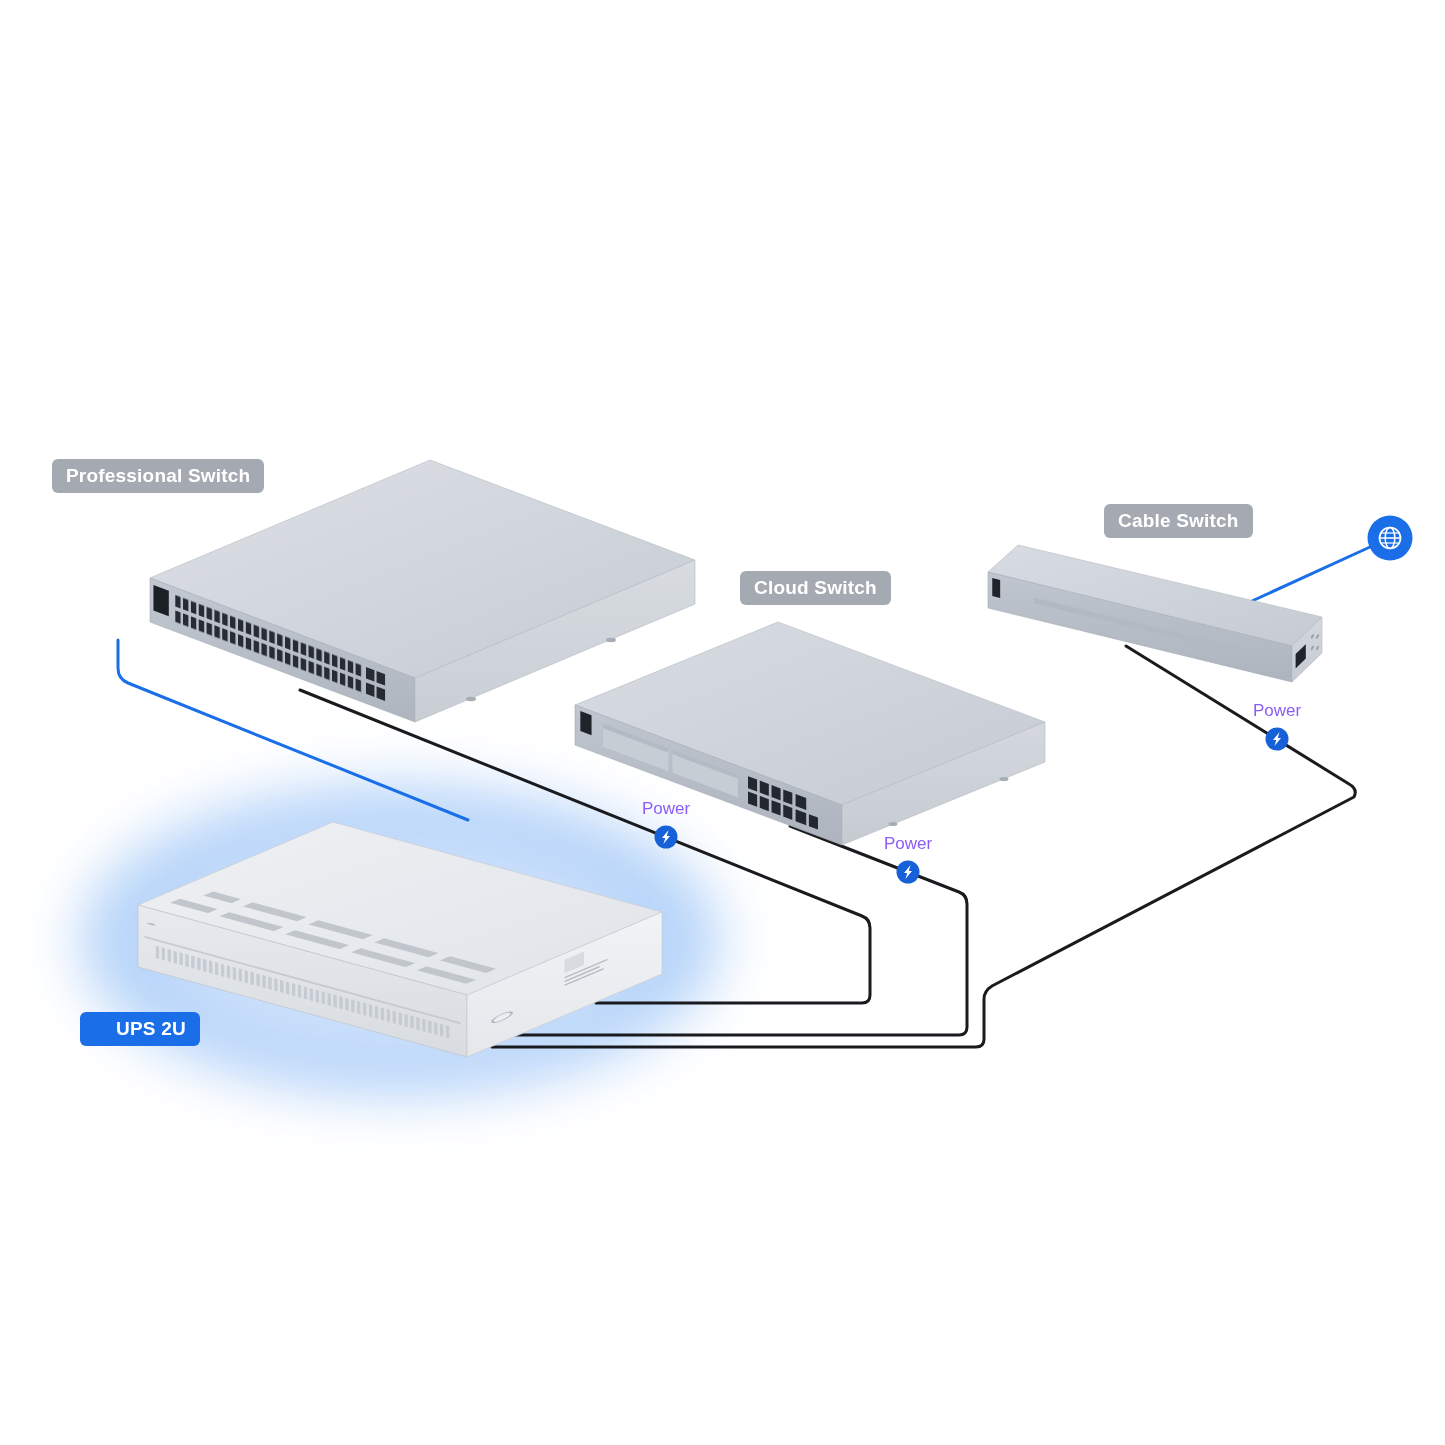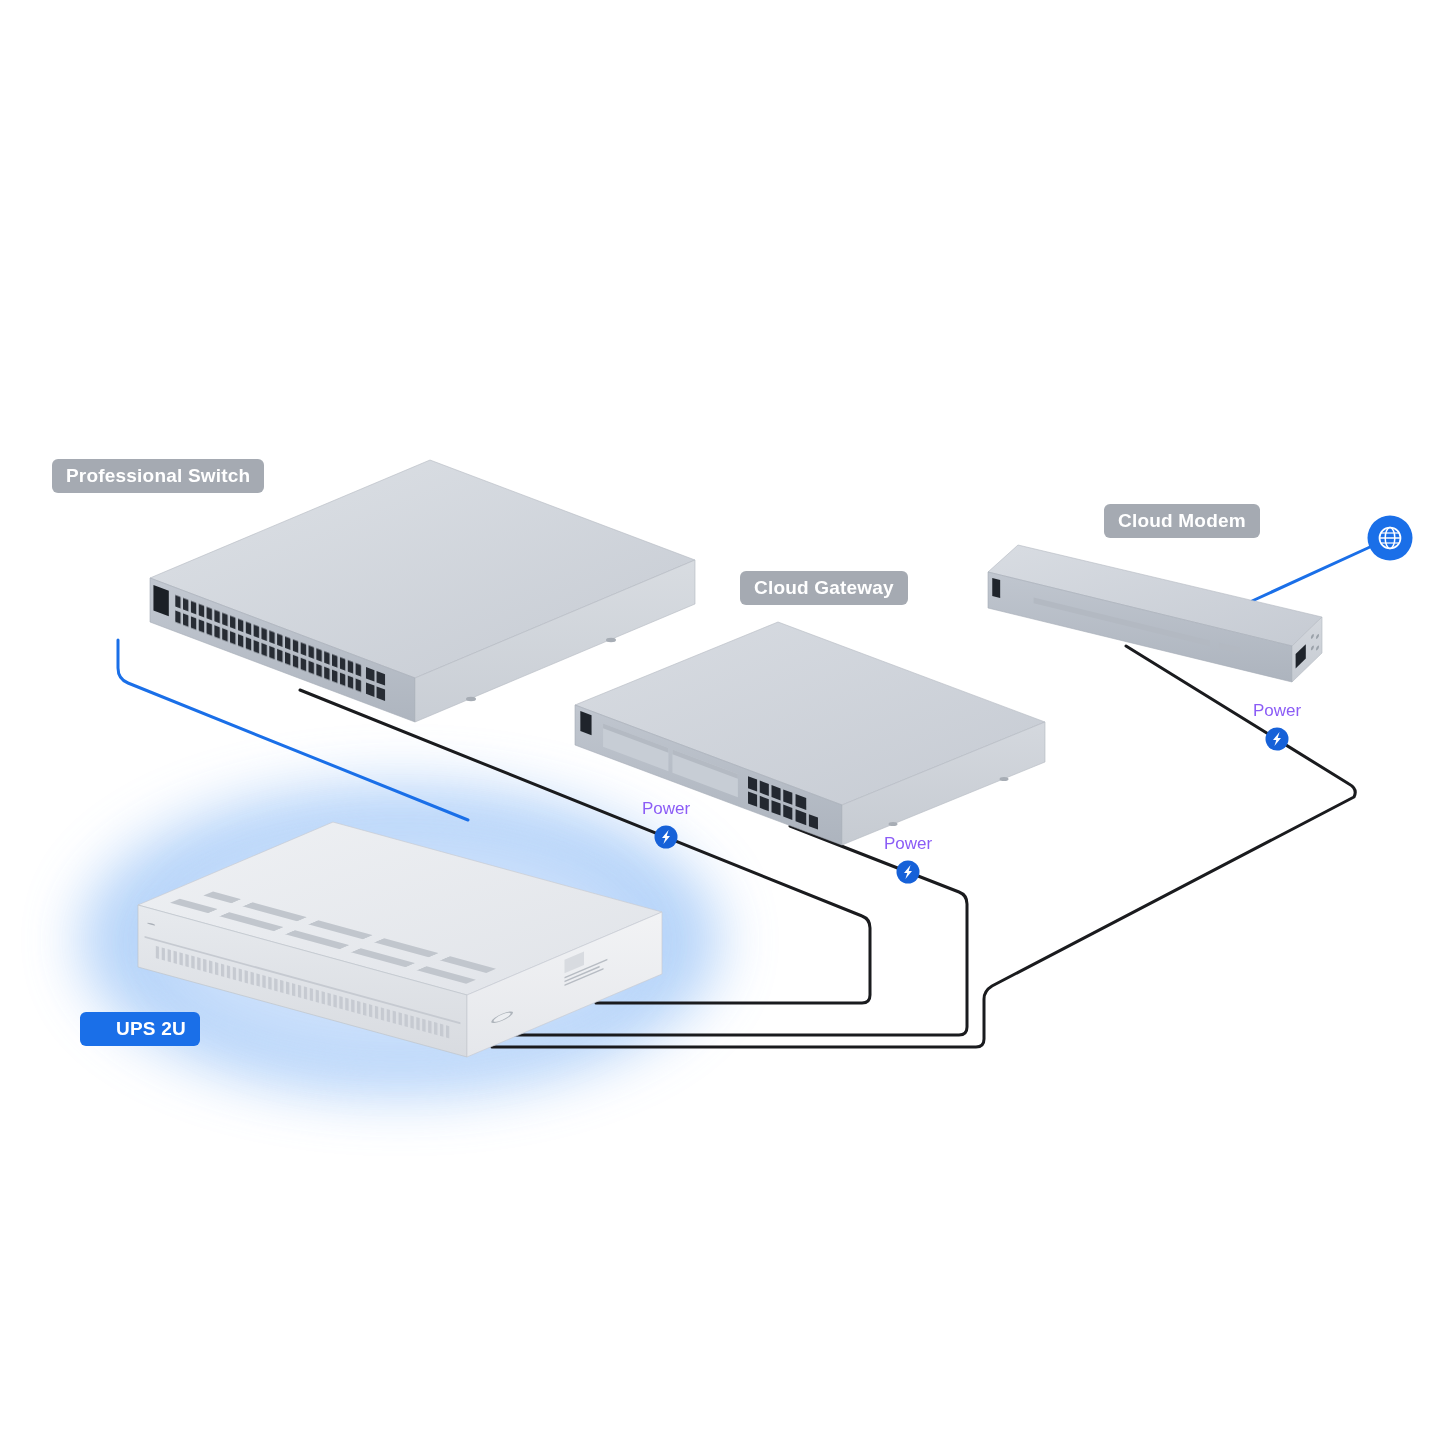--- a/index.html
+++ b/index.html
@@ -182,21 +182,21 @@
     <circle r="22.5" fill="#1a6fe8"></circle>
     <circle r="10.5" fill="none" stroke="#ffffff" stroke-width="1.7"></circle>
     <ellipse rx="4.8" ry="10.5" fill="none" stroke="#ffffff" stroke-width="1.5"></ellipse>
     <line x1="-10.5" y1="0" x2="10.5" y2="0" stroke="#ffffff" stroke-width="1.5"></line>
     <line x1="-9" y1="-5" x2="9" y2="-5" stroke="#ffffff" stroke-width="1.2"></line>
     <line x1="-9" y1="5" x2="9" y2="5" stroke="#ffffff" stroke-width="1.2"></line>
   </g>
 </svg>
 
 <div class="badge gray" style="left:52px;top:459px">Professional Switch</div>
-<div class="badge gray" style="left:740px;top:571px">Cloud Gateway</div>
-<div class="badge gray" style="left:1104px;top:504px">Cloud Modem</div>
+<div class="badge gray" style="left:740px;top:571px">Cloud Switch</div>
+<div class="badge gray" style="left:1104px;top:504px">Cable Switch</div>
 <div class="badge blue" style="left:80px;top:1012px">UPS 2U</div>
 
 <div class="power-label" style="left:666px;top:799px">Power</div>
 <div class="power-label" style="left:908px;top:834px">Power</div>
 <div class="power-label" style="left:1277px;top:701px">Power</div>
 
 </div>
 
 </body></html>

